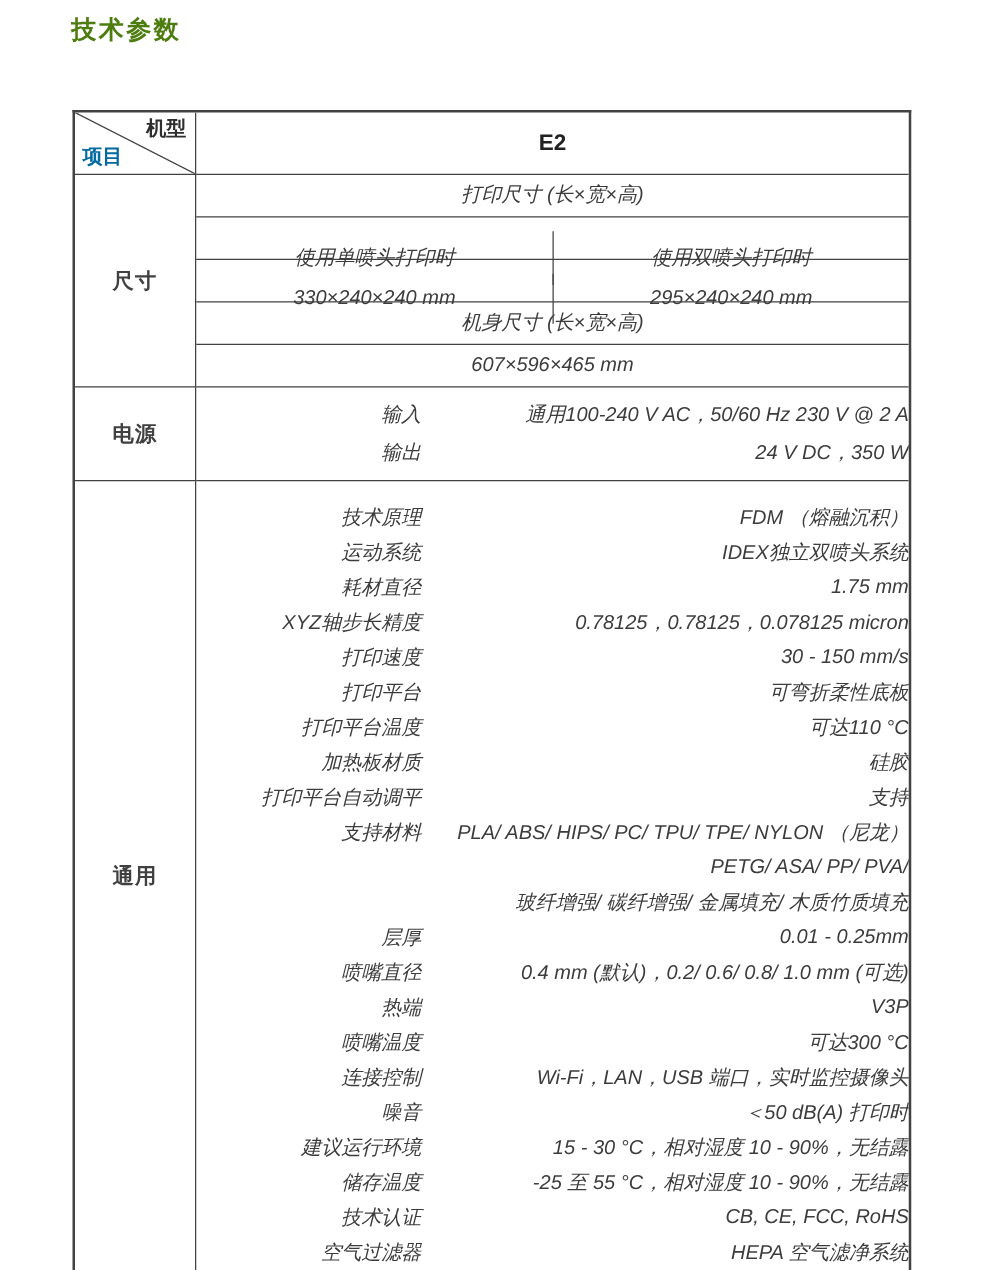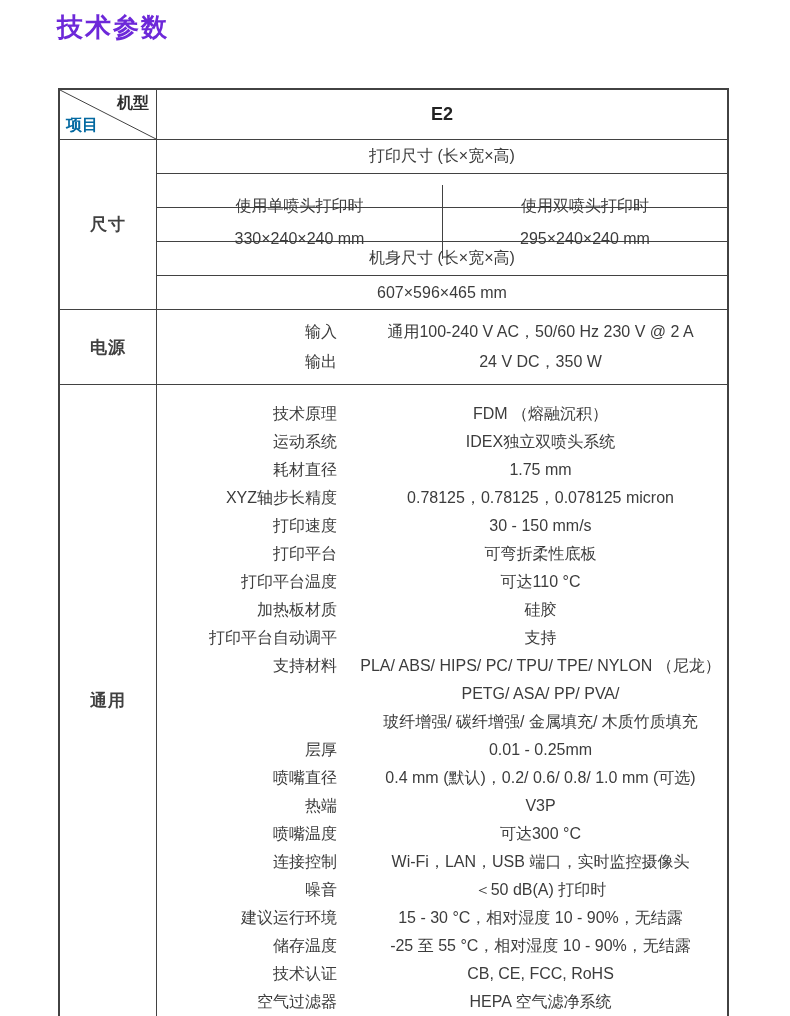--- a/index.html
+++ b/index.html
@@ -4,21 +4,21 @@
 <style>
   * { margin:0; padding:0; box-sizing:border-box; }
   html,body { width:790px; height:1016px; background:#ffffff; overflow:hidden; }
   body {
     position:relative;
     font-family:"Liberation Sans","DejaVu Sans",sans-serif;
     color:#3c3c3c;
   }
   .page-title {
     position:absolute; left:57px; top:10px;
-    font-size:26px; font-weight:bold; color:#6d28d9; letter-spacing:2px;
+    font-size:20px; font-weight:bold; color:#4d7c0f; letter-spacing:2px;
   }
   .spec-table {
     position:absolute; left:58px; top:88px; width:671px; height:928px;
     border:2px solid #424242; border-bottom:none;
     display:grid;
     grid-template-columns:97px 1fr;
     grid-template-rows:50px 170px 75px 1fr;
     overflow:hidden;
     font-size:16px;
   }
@@ -33,21 +33,21 @@
   .model-cell {
     border-bottom:1px solid #424242;
     display:flex; align-items:center; justify-content:center;
     font-weight:bold; font-size:18px; color:#222;
   }
   .section-label-cell {
     border-right:1px solid #424242; border-bottom:1px solid #424242;
     display:flex; align-items:center; justify-content:center;
     font-weight:bold; font-size:17px; color:#404040; letter-spacing:1px;
   }
-  .section-content-cell { border-bottom:1px solid #424242; }
+  .section-content-cell { border-bottom:1px solid #424242;font-style:italic; }
   .no-bottom { border-bottom:none; }
   
   .size-section { display:flex; flex-direction:column; }
   .size-row {
     height:34px; flex:0 0 auto;
     border-bottom:1px solid #424242;
     display:flex; align-items:center; justify-content:center;
   }
   .size-row:last-child { border-bottom:none; flex:1 1 auto; }
   .size-row.split { display:grid; grid-template-columns:285px 1fr; }
@@ -57,21 +57,21 @@
   .kv-section { display:flex; flex-direction:column; }
   .kv-section.power { justify-content:center; }
   .kv-section.general { padding-top:15px; }
   .kv-line {
     display:grid; grid-template-columns:180px 1fr; column-gap:17px;
     align-items:center; flex:0 0 auto;
   }
   .power .kv-line { height:30px; }
   .general .kv-line { height:28px; }
   .kv-label { text-align:right; white-space:nowrap; }
-  .kv-value { text-align:center; white-space:nowrap; }
+  .kv-value { text-align:right; white-space:nowrap; }
 </style>
 </head>
 <body>
 
 <h1 class="page-title">技术参数</h1>
 
 <div class="spec-table">
 
   <div class="corner-cell cell">
     <svg viewBox="0 0 100 100" preserveAspectRatio="none">

